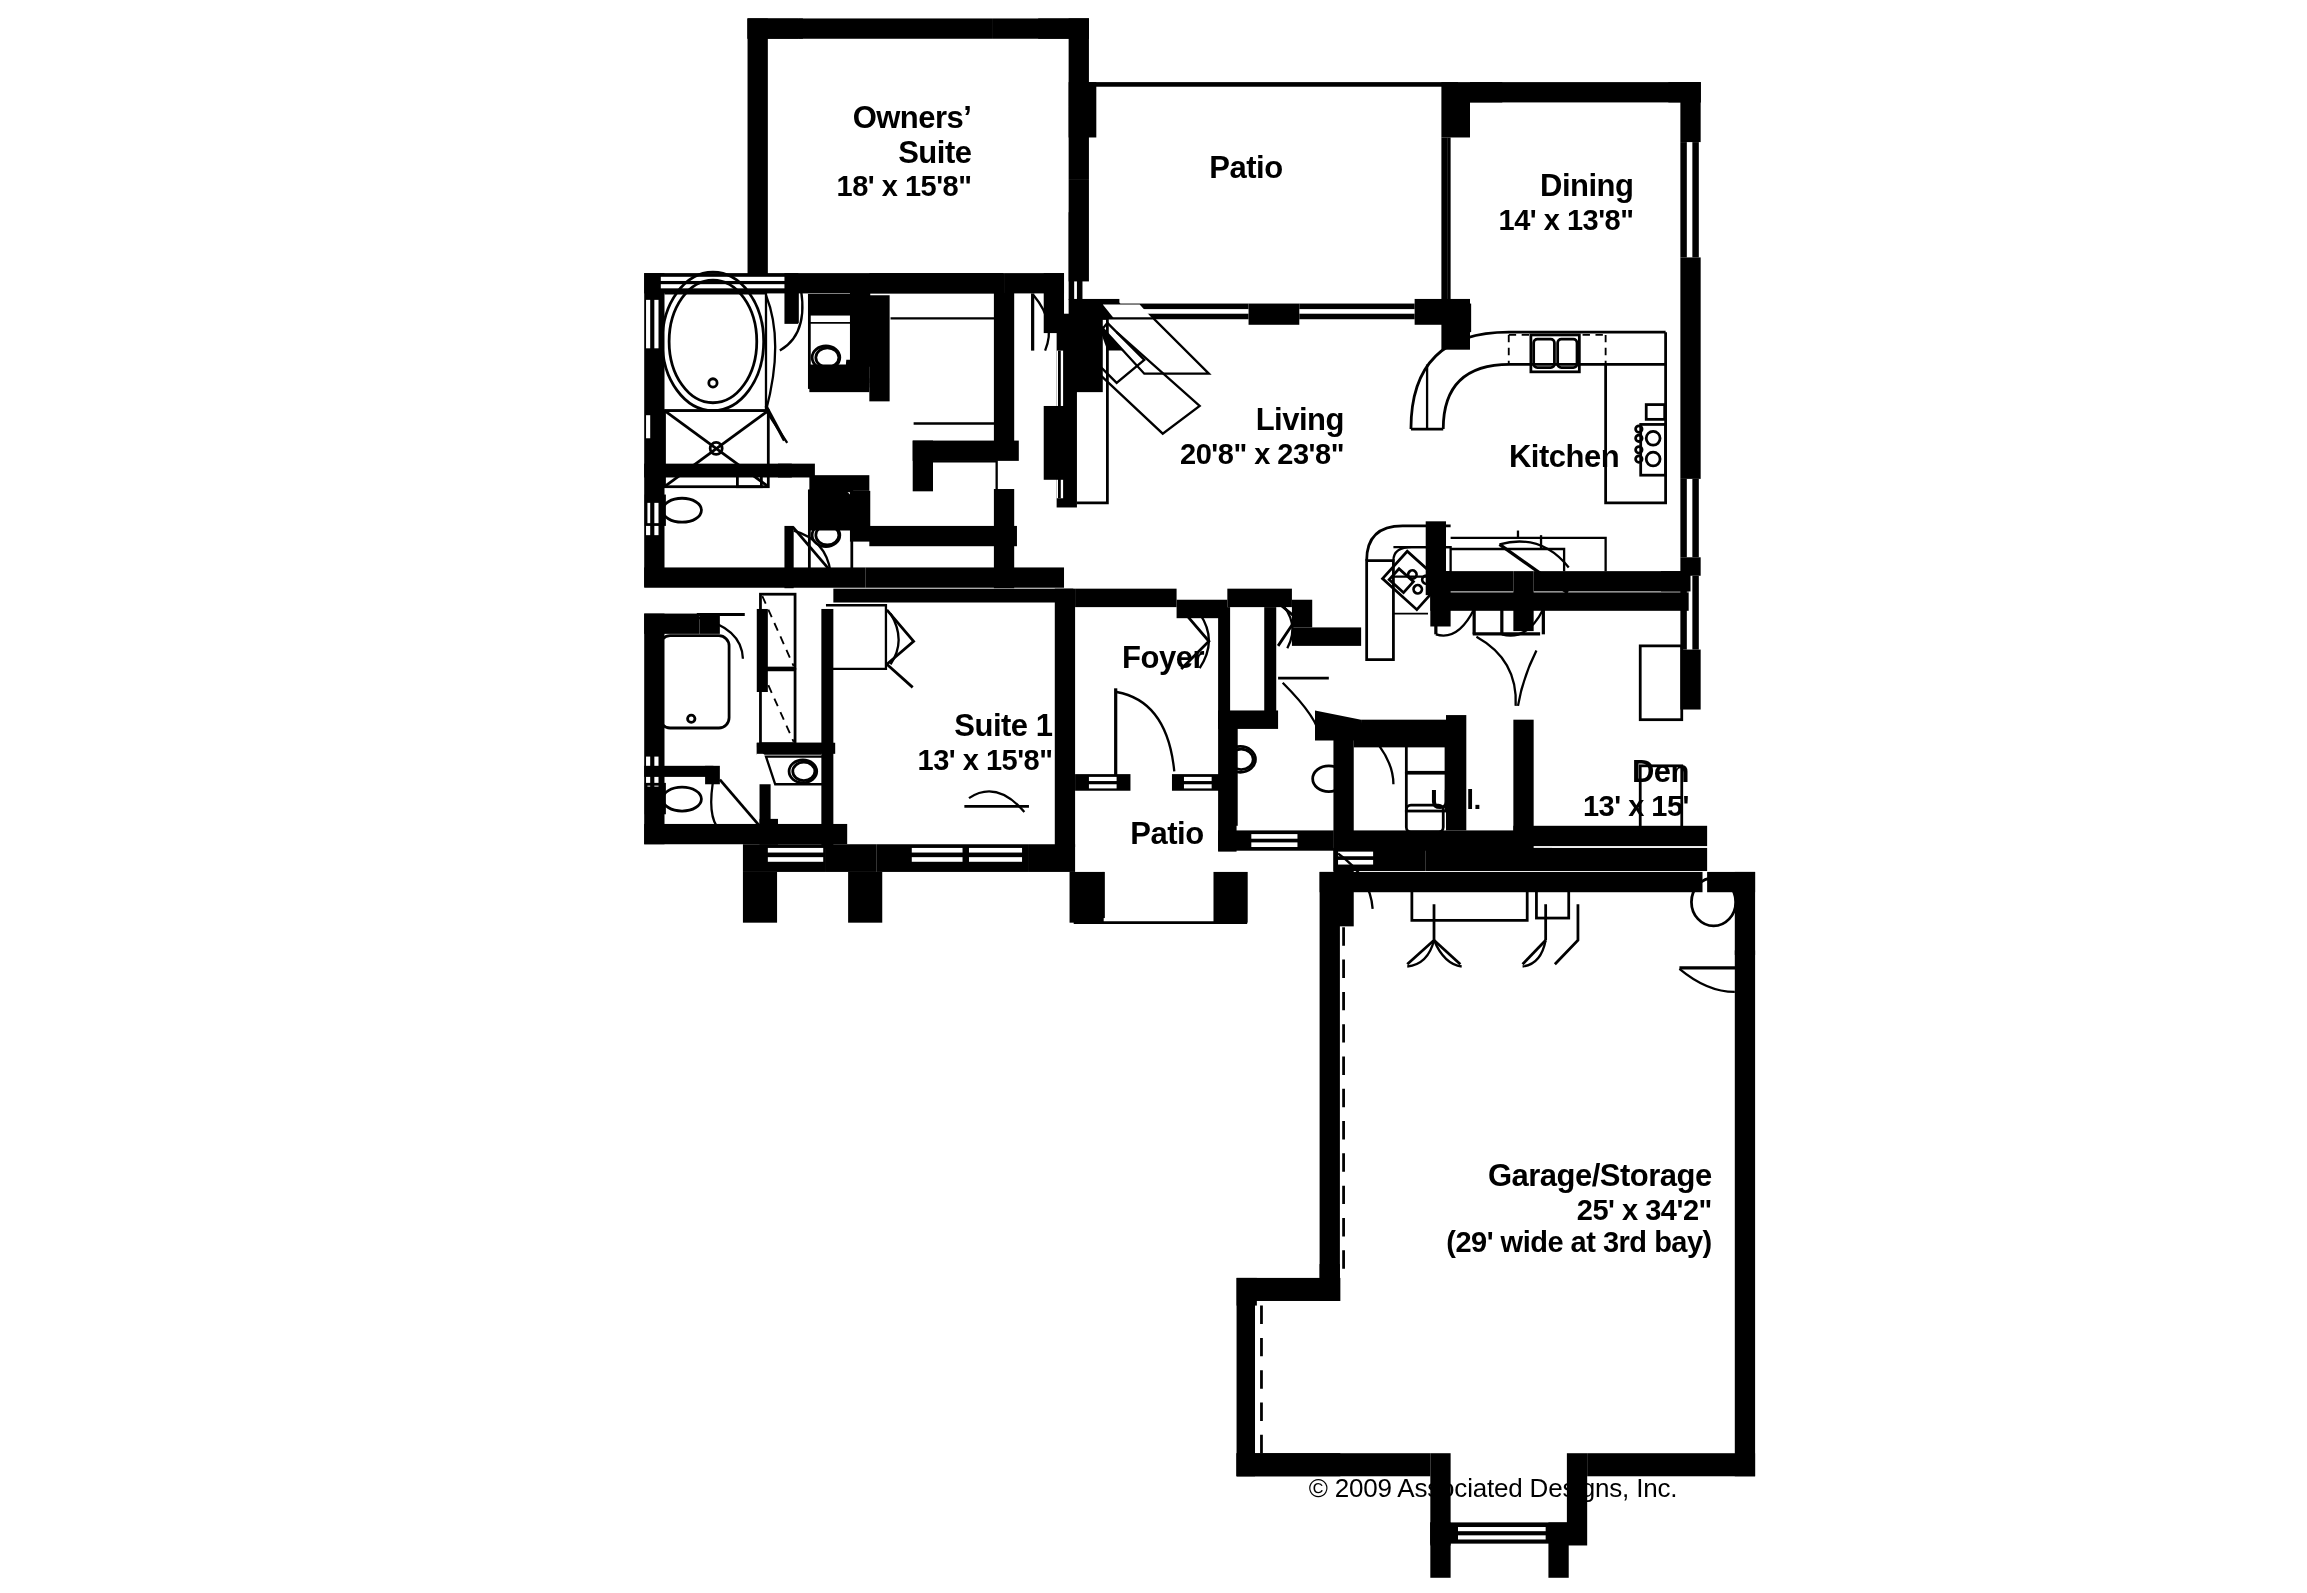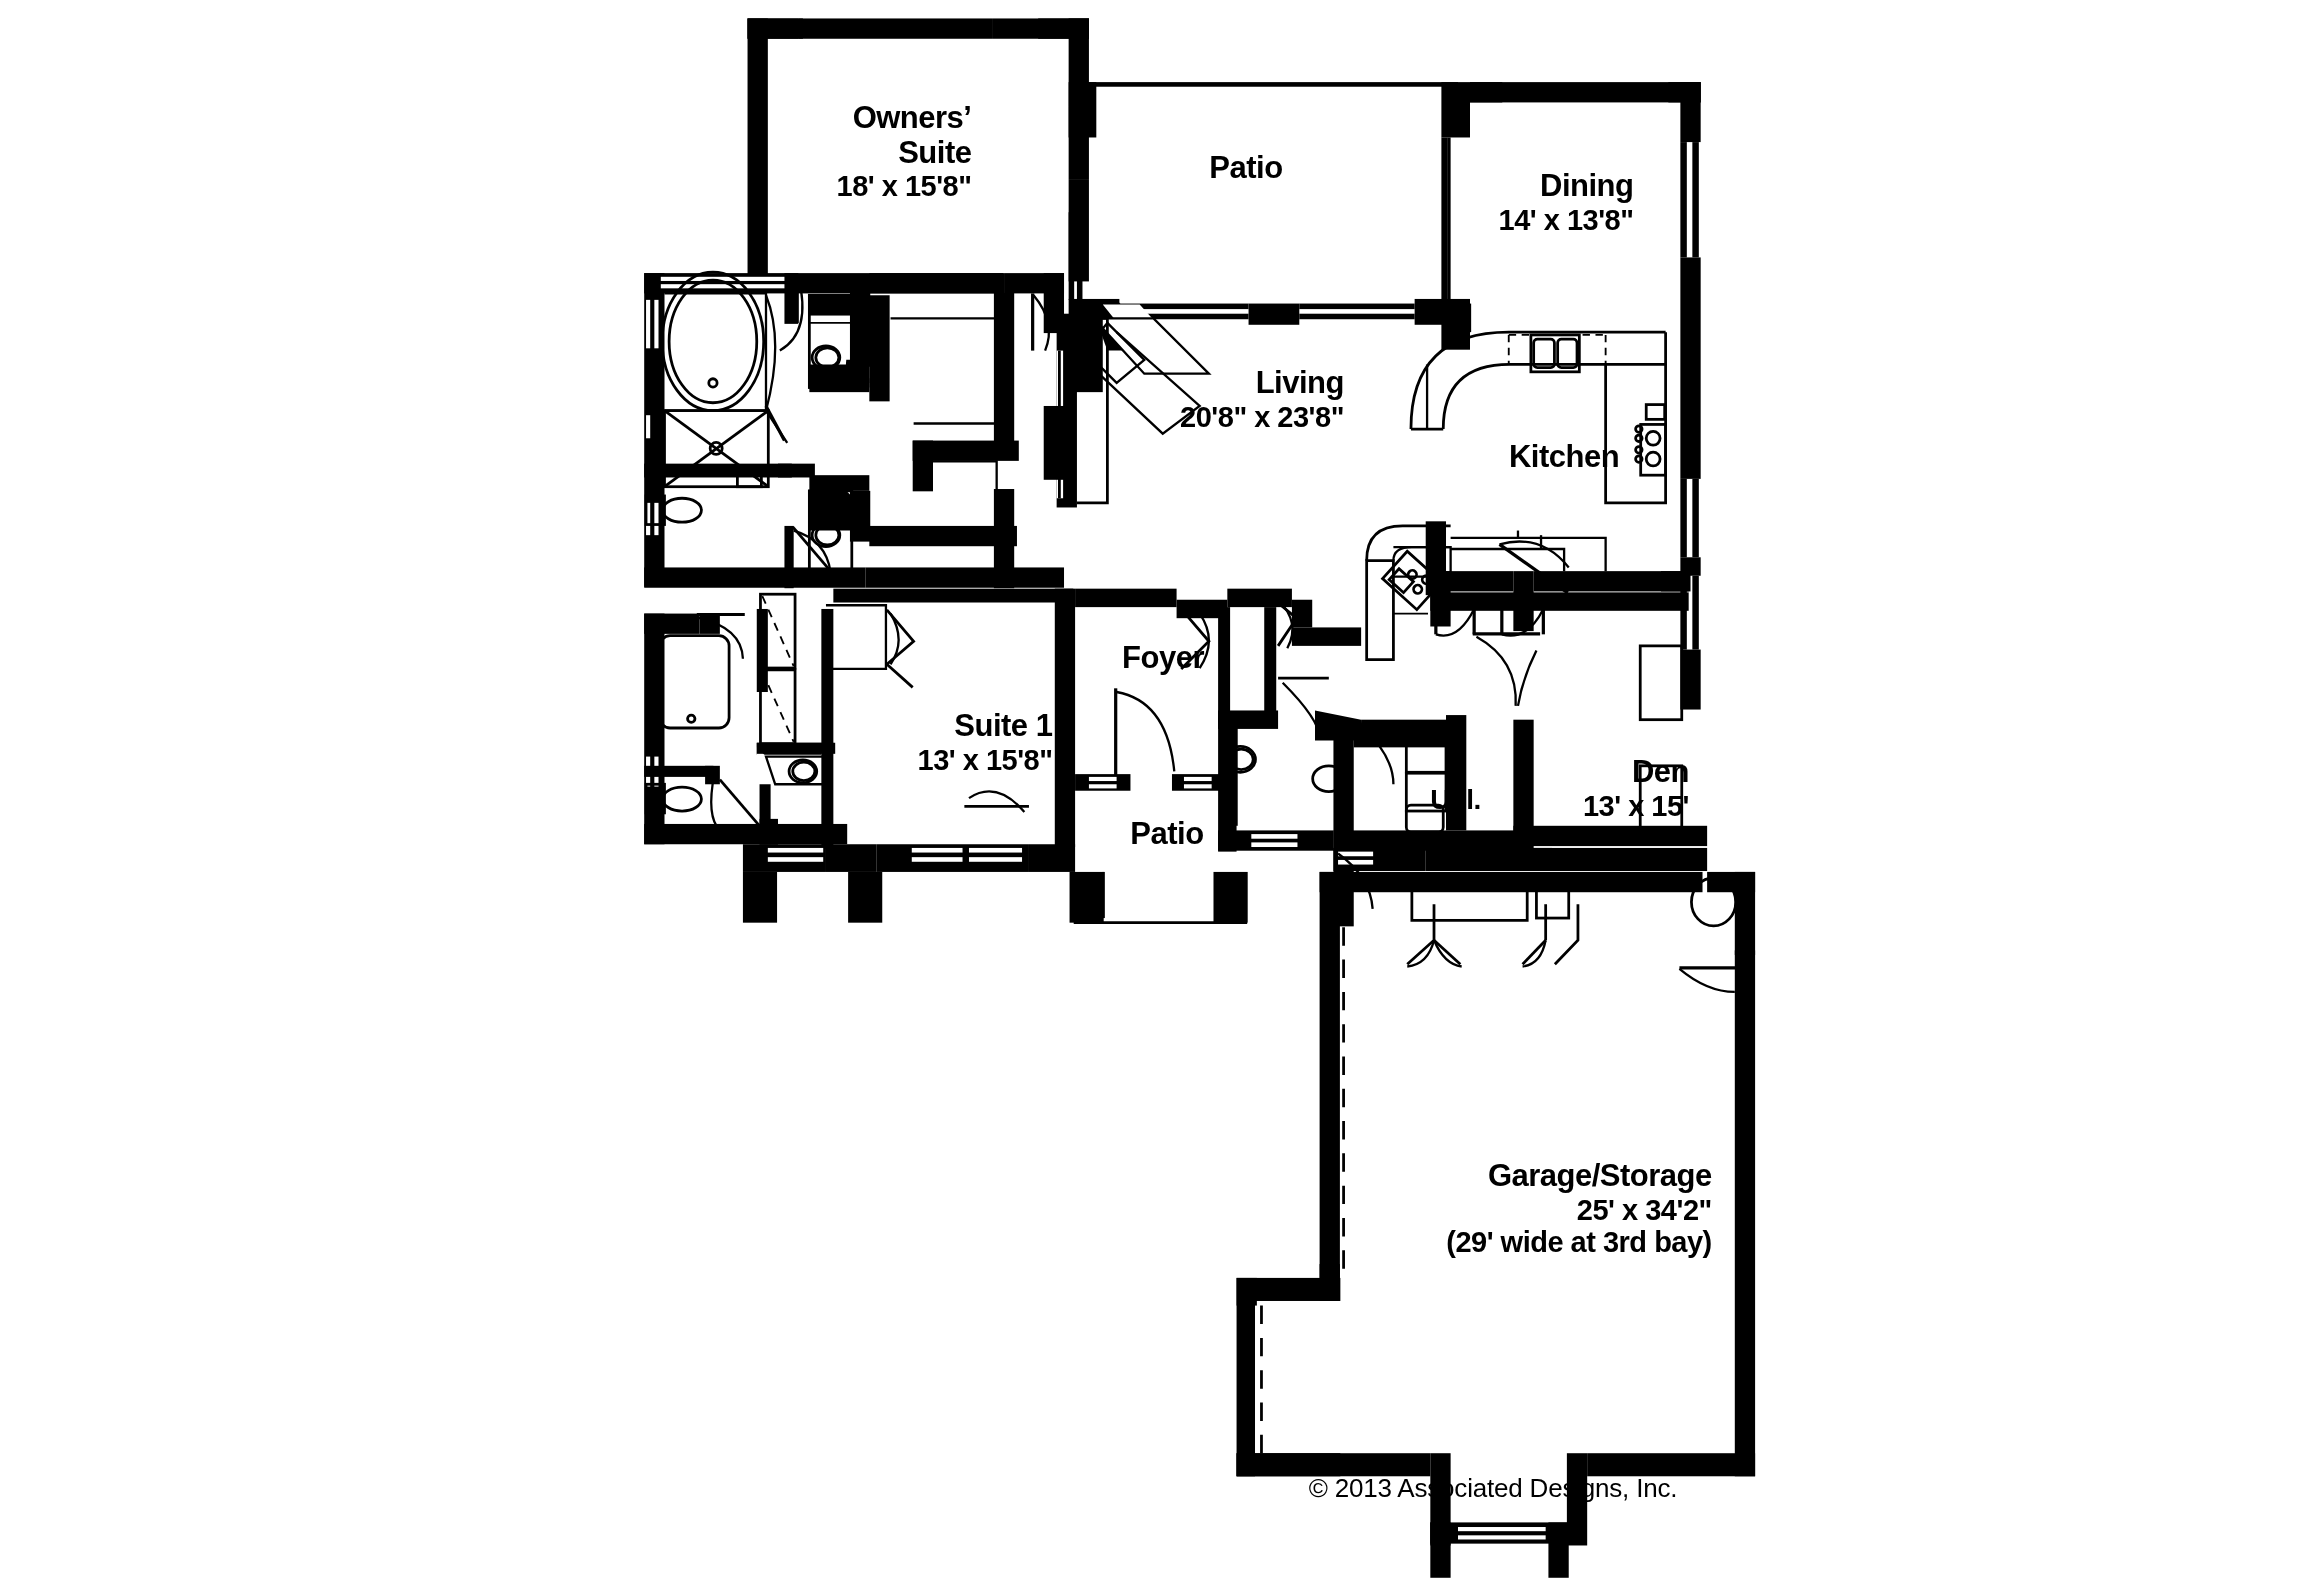--- a/index.html
+++ b/index.html
@@ -490,21 +490,21 @@
 
   <div class="room-label" style="left:1246px; top:168px;">
     <span class="rl-name">Patio</span>
   </div>
 
   <div class="room-label" style="left:1566px; top:203px;">
     <span class="rl-name">Dining</span>
     <span class="rl-dim">14' x 13'8"</span>
   </div>
 
-  <div class="room-label" style="left:1262px; top:400px;">
+  <div class="room-label" style="left:1262px; top:437px;">
     <span class="rl-name">Living</span>
     <span class="rl-dim">20'8" x 23'8"</span>
   </div>
 
   <div class="room-label" style="left:1564px; top:457px;">
     <span class="rl-name">Kitchen</span>
   </div>
 
   <div class="room-label" style="left:1163px; top:658px;">
     <span class="rl-name">Foyer</span>
@@ -527,16 +527,16 @@
   <div class="room-label" style="left:1167px; top:834px;">
     <span class="rl-name">Patio</span>
   </div>
 
   <div class="room-label" style="left:1579px; top:1209px;">
     <span class="rl-name">Garage/Storage</span>
     <span class="rl-dim">25' x 34'2"</span>
     <span class="rl-dim">(29' wide at 3rd bay)</span>
   </div>
 
-  <div class="copyright-label" style="left:1493px; top:1488px;">© 2013 Associated Designs, Inc.</div>
+  <div class="copyright-label" style="left:1493px; top:1488px;">© 2009 Associated Designs, Inc.</div>
 
 </div>
 
 
 </body></html>

